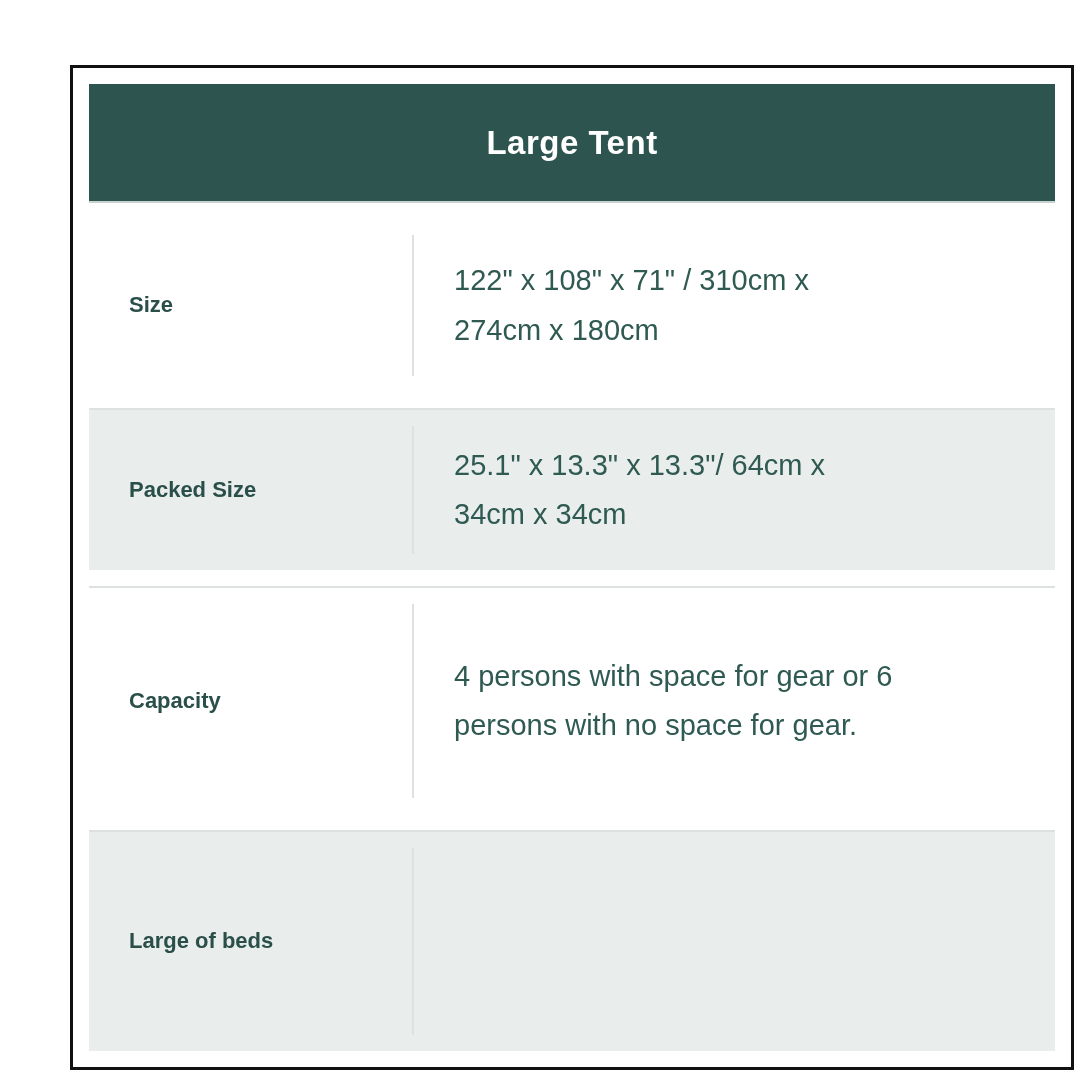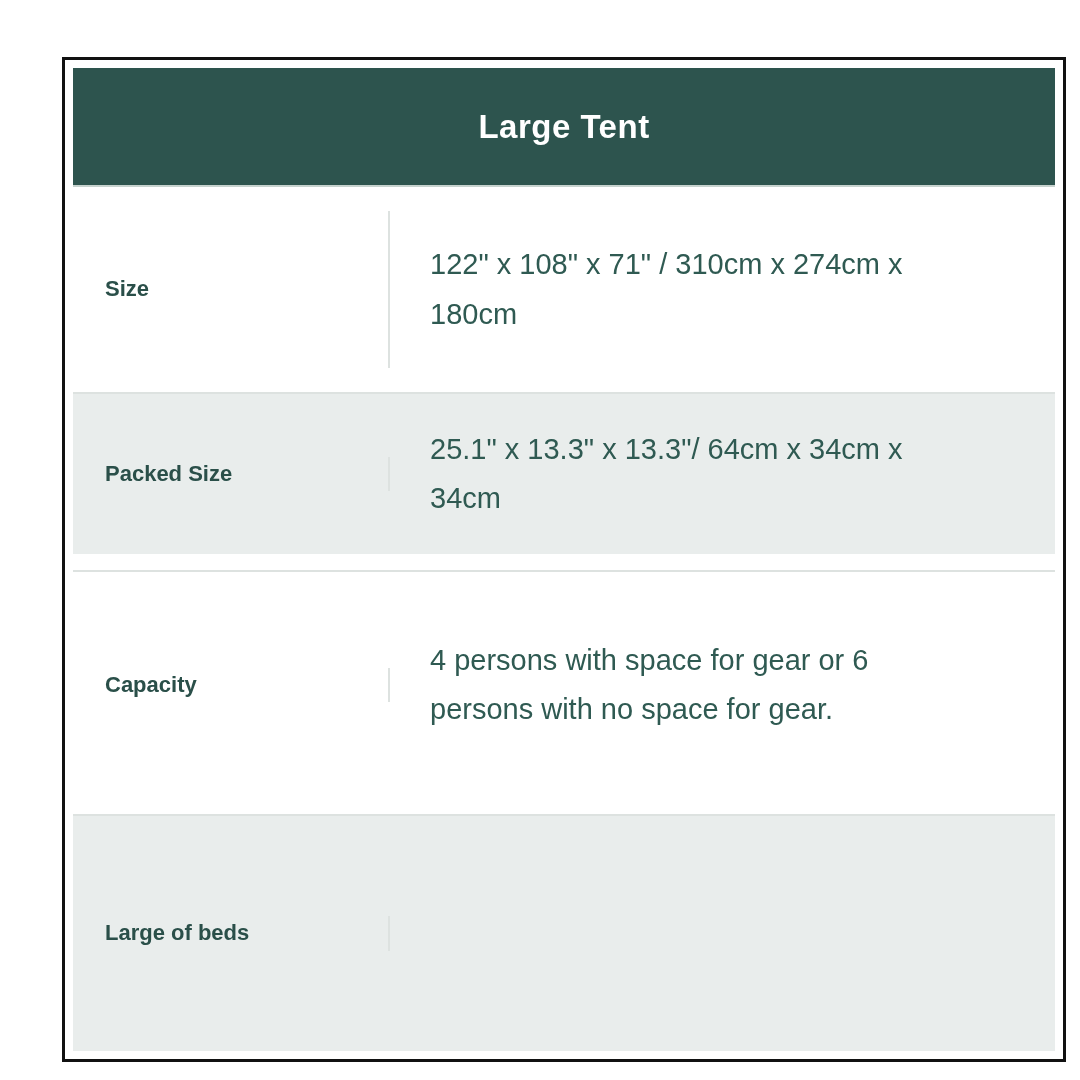--- a/index.html
+++ b/index.html
@@ -5,21 +5,21 @@
   :root{
     --header-bg:#2d544e;
     --header-text:#ffffff;
     --label-text:#2a4f49;
     --value-text:#2f5a52;
     --row-bg:#ffffff;
     --row-alt-bg:#e9edec;
     --border:#111111;
     --grid-line:#dde2e0;
   }
-  *{box-sizing:border-box;margin:8px;padding:0;}
+  *{box-sizing:border-box;margin:8px;padding:8px;}
   html,body{width:1080px;height:1080px;}
   body{
     background:#ffffff;
     font-family:"Liberation Sans", sans-serif;
     position:relative;
     overflow:hidden;
   }
   .spec-table{
     position:absolute;
     left:38px;
@@ -45,21 +45,20 @@
     font-size:33px;
     font-weight:bold;
     letter-spacing:0.5px;
   }
   .spec-row{
     display:flex;
     background:var(--row-bg);
   }
   .spec-row + .spec-row{
     border-top:2px solid var(--grid-line);
-    align-items:center;
   }
   .spec-row.shaded{
     background:var(--row-alt-bg);
   }
   .spec-row.r1{flex:0 0 173px;}
   .spec-row.r2{flex:0 0 162px;}
   .spec-row.r3{flex:0 0 128px;}
   .spec-row.r4{flex:0 0 228px;}
   .spec-row.r5{flex:1 1 auto;}
   .cell-label{

